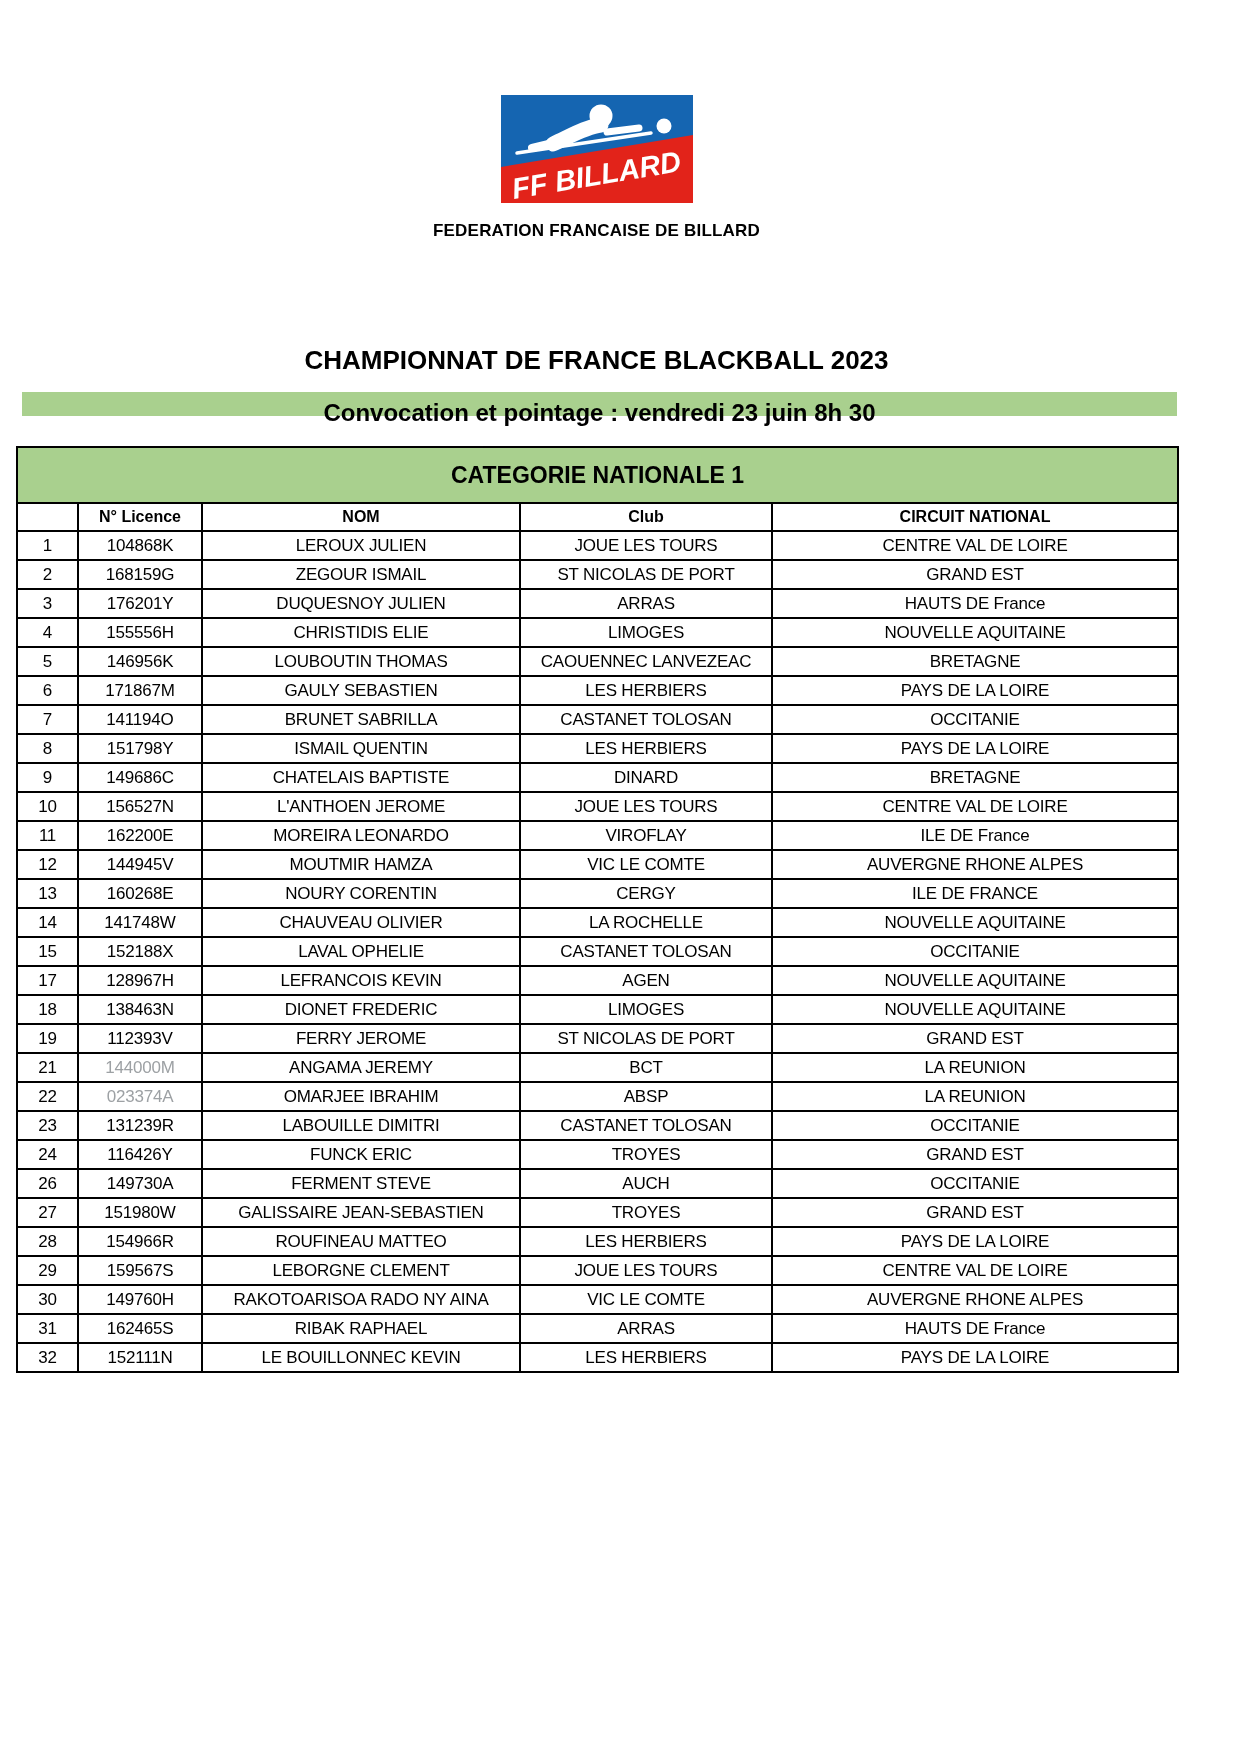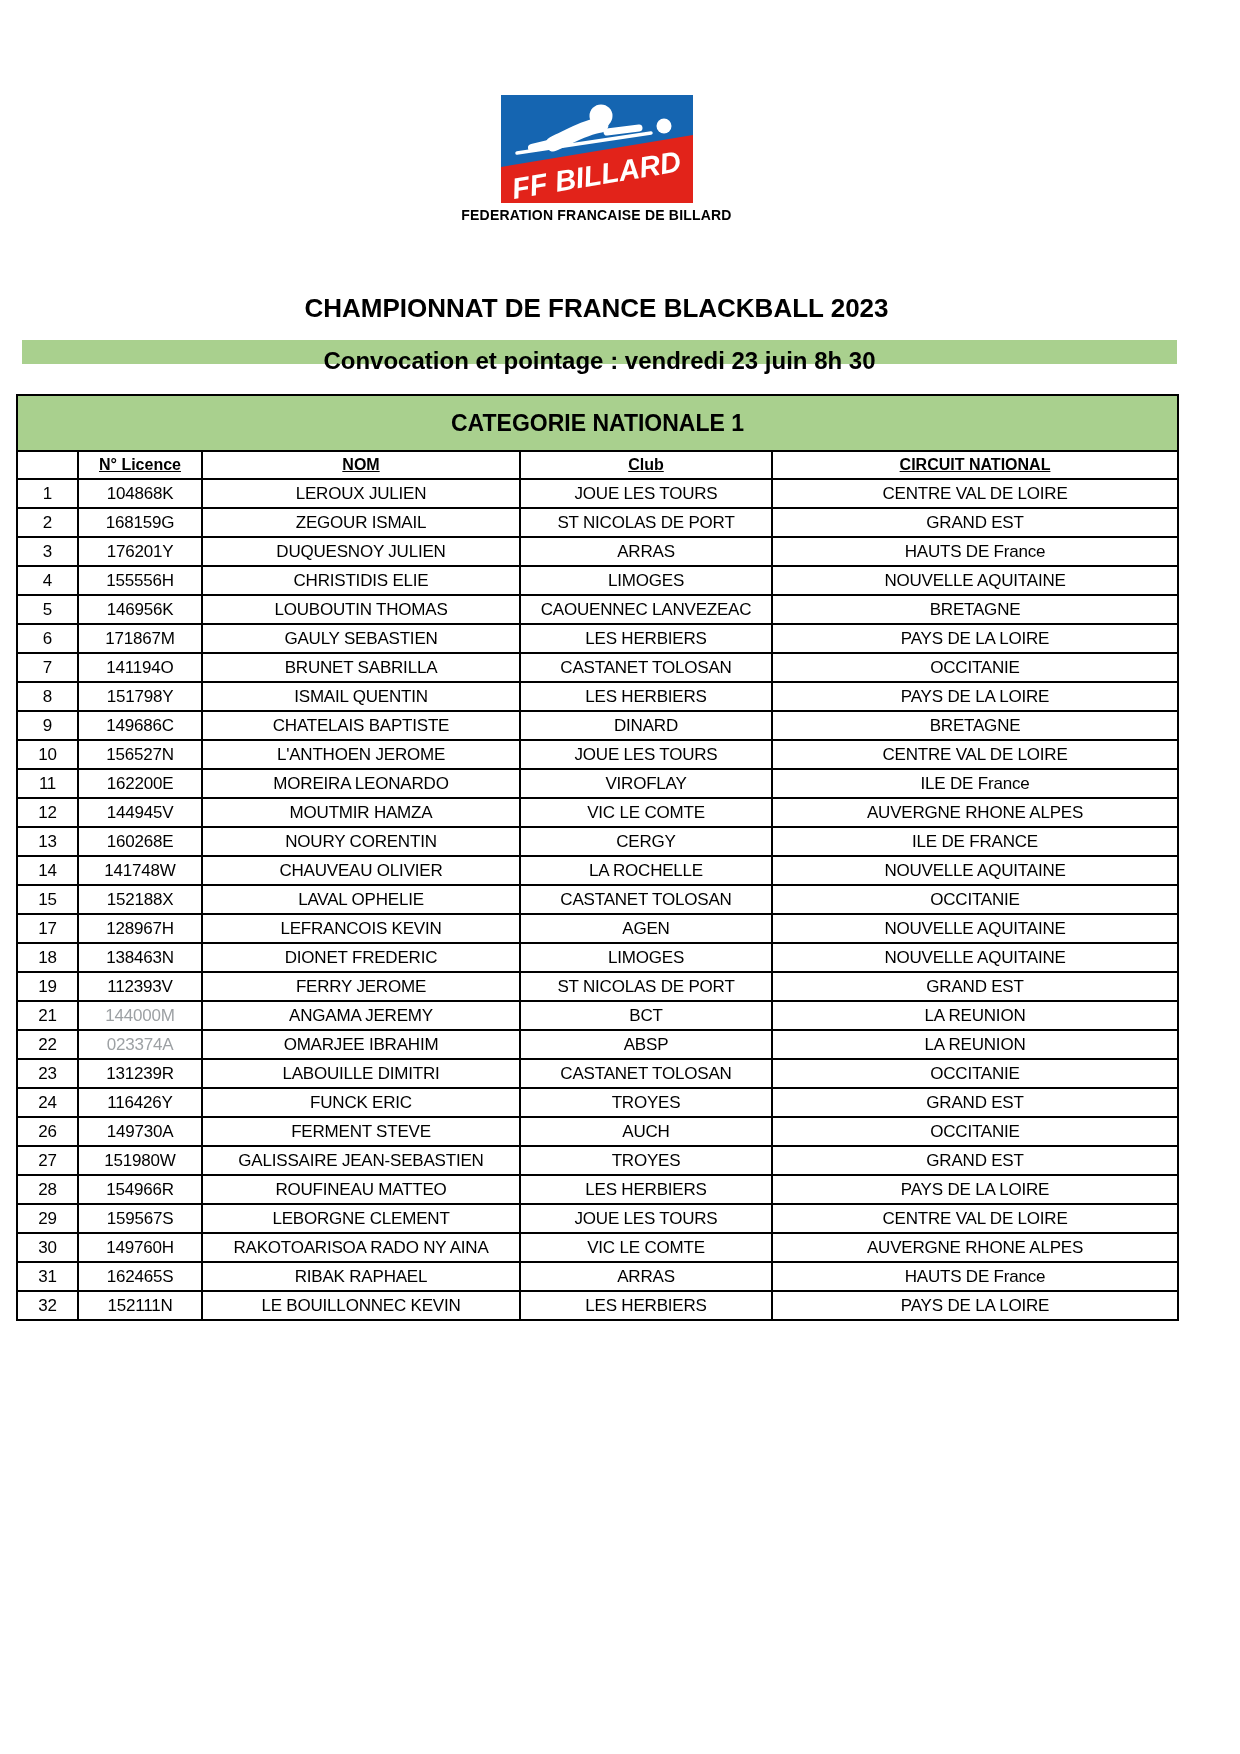--- a/index.html
+++ b/index.html
@@ -23,28 +23,29 @@
     margin-left: 16px;
     text-align: center;
   }
   .logo {
     display: inline-block;
     width: 192px;
     height: 108px;
     line-height: 0;
   }
   .org-name {
-    font-size: 14px;
+    margin-top: 14px;
+    font-size: 17px;
     font-weight: 700;
     letter-spacing: 0.2px;
   }
   
   .doc-title {
     width: 1161px;
-    margin: 70px 0 0 16px;
+    margin: 104px 0 0 16px;
     text-align: center;
     font-size: 26px;
     font-weight: 700;
   }
   .banner {
     width: 1155px;
     margin: 16px 0 0 22px;
     background: #a9d08e;
     height: 24px;
     line-height: 42px;
@@ -71,21 +72,20 @@
     height: 54px;
     font-size: 23px;
     font-weight: 700;
     text-align: center;
   }
   tr.cols-row th {
     height: 26px;
     font-size: 16px;
     font-weight: 700;
     text-align: center;
-    text-decoration: underline;
   }
   table.players-table td {
     height: 27px;
     font-size: 17px;
     font-weight: 400;
     letter-spacing: -0.2px;
     text-align: center;
   }
   td.c-nom { text-align: left; }
   td.muted { color: #9da1a4; }

